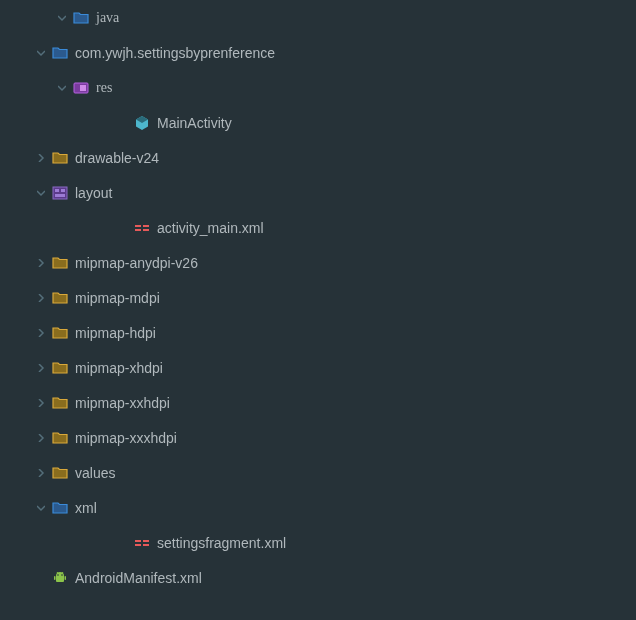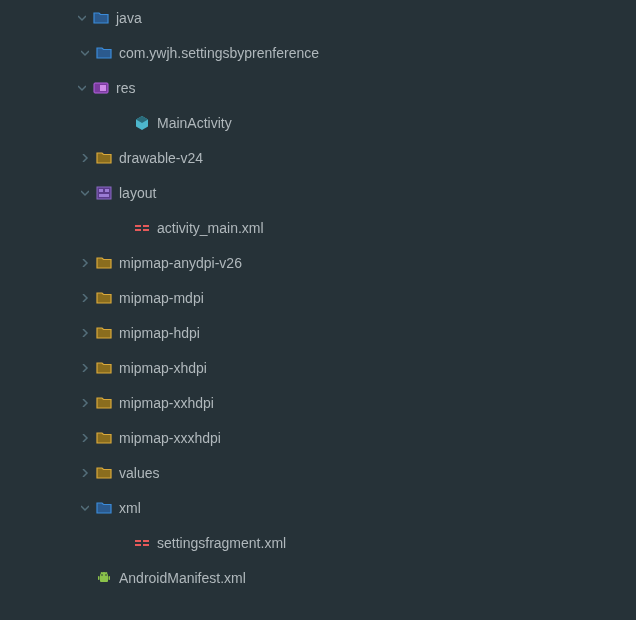--- a/index.html
+++ b/index.html
@@ -42,22 +42,22 @@
       height: 16px;
       display: flex;
       align-items: center;
       justify-content: center;
       margin-right: 7px;
       flex-shrink: 0;
     }
     .label {
       white-space: nowrap;
     }
-    .d0 { padding-left: 77px; }
-    .d1 { padding-left: 80px; }
+    .d0 { padding-left: 57px; font-family: Liberation Serif, serif; }
+    .d1 { padding-left: 36px; }
     .d2 { padding-left: 118px; }
   </style>
 </head>
 <body>
 
 <div class="tree" id="tree-root">
     <div class="node d0">
       <span class="chevron">
         <svg viewBox="0 0 8 8">
           <path d="M0 2 L4 6 L8 2" fill="none" stroke="#546e7a" stroke-width="1.5"></path>

